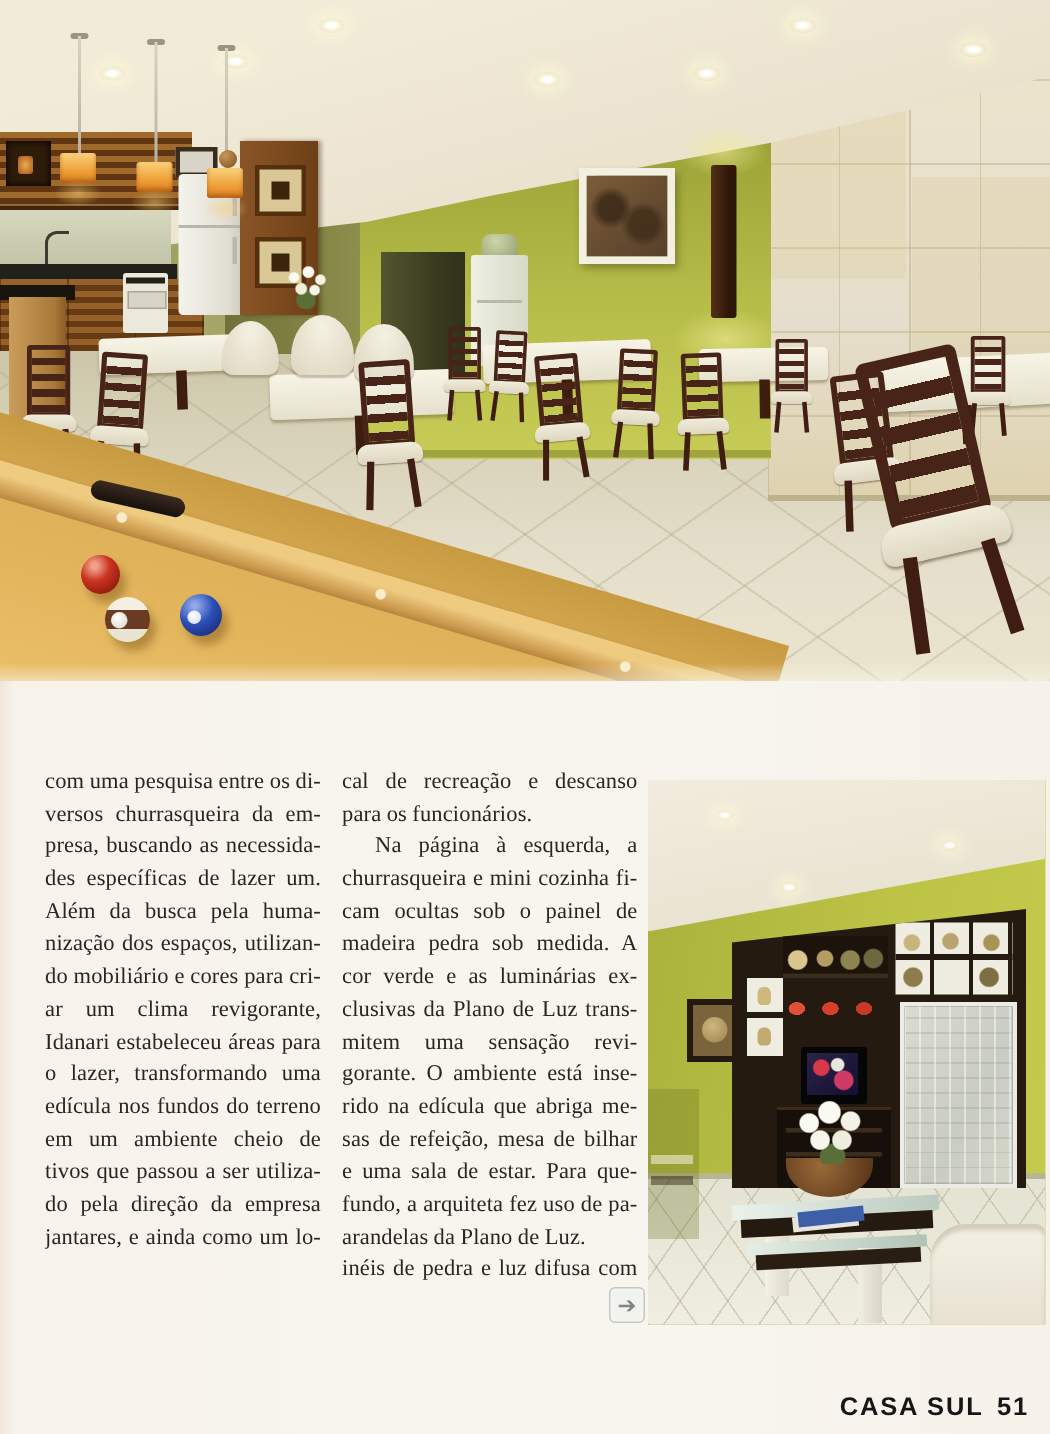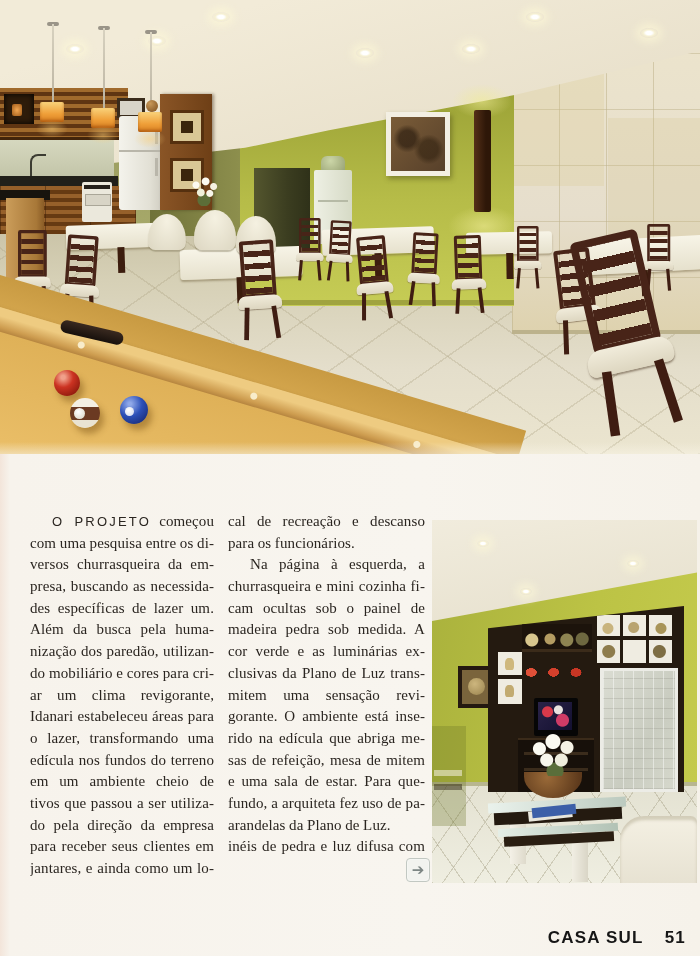--- a/index.html
+++ b/index.html
@@ -246,21 +246,21 @@
       radial-gradient(circle at 75% 32%,#f4f2e6 6px,transparent 7px),
       radial-gradient(circle at 36% 62%,#f8f6ec 6px,transparent 7px),
       radial-gradient(circle at 64% 62%,#efeddd 6px,transparent 7px),
       radial-gradient(circle at 52% 88%,#5a6e3a 8px,transparent 9px);}
   .p2-sofa{left:188px;top:296px;width:77px;height:67px;border-radius:24px 6px 0 0;
     background:linear-gradient(180deg,#f4f0e3,#e7e2d2);box-shadow:inset 0 4px 3px rgba(150,140,110,.35);}
 
   
   .footer{position:absolute;right:14px;top:928px;
     font-family:"Liberation Sans",sans-serif;font-weight:700;font-size:17px;letter-spacing:1.2px;color:#161616;}
-  .footer .fnum{margin-left:21px;}
+  .footer .fnum{margin-left:9px;}
 </style>
 </head>
 <body>
 
 <div class="page">
 
   <div class="photo1">
     <div class="p1-floor"></div>
     <div class="p1-stone"></div>
     <div class="p1-stint1"></div>
@@ -405,51 +405,49 @@
     <div class="prail"></div>
     <div class="pflow"></div>
     <div class="brush"></div>
     <div class="ball red"></div>
     <div class="ball str"></div>
     <div class="ball blu"></div>
     <div class="p1-fade"></div>
   </div>
 
   <div class="textcol col1">
-      <div class="tline ind"><span class="lead">O PROJETO</span>&nbsp;começou</div>
       <div class="tline">com uma pesquisa entre os di-</div>
       <div class="tline">versos churrasqueira da em-</div>
       <div class="tline">presa, buscando as necessida-</div>
       <div class="tline">des específicas de lazer um.</div>
       <div class="tline">Além da busca pela huma-</div>
-      <div class="tline">nização dos paredão, utilizan-</div>
+      <div class="tline">nização dos espaços, utilizan-</div>
       <div class="tline">do mobiliário e cores para cri-</div>
       <div class="tline">ar um clima revigorante,</div>
       <div class="tline">Idanari estabeleceu  áreas para</div>
       <div class="tline">o lazer, transformando uma</div>
       <div class="tline">edícula nos fundos do terreno</div>
       <div class="tline">em um ambiente cheio de atra-</div>
       <div class="tline">tivos que passou a ser utiliza-</div>
       <div class="tline">do pela direção da empresa</div>
-      <div class="tline">para receber seus clientes em</div>
       <div class="tline">jantares, e ainda como um lo-</div>
     </div>
   <div class="textcol col2">
       <div class="tline">cal de recreação e descanso</div>
       <div class="tline nj">para os funcionários.</div>
       <div class="tline ind">Na página à esquerda, a</div>
       <div class="tline">churrasqueira e mini cozinha fi-</div>
       <div class="tline">cam ocultas sob o painel de</div>
       <div class="tline">madeira pedra sob medida. A</div>
       <div class="tline">cor verde e as luminárias ex-</div>
       <div class="tline">clusivas da Plano de Luz trans-</div>
       <div class="tline">mitem uma sensação revi-</div>
       <div class="tline">gorante. O ambiente está inse-</div>
       <div class="tline">rido na edícula que abriga me-</div>
-      <div class="tline">sas de refeição, mesa de mitem</div>
+      <div class="tline">sas de refeição, mesa de bilhar</div>
       <div class="tline">e uma sala de estar. Para que-</div>
       <div class="tline">fundo, a arquiteta fez uso de pa-</div>
       <div class="tline nj">arandelas da Plano de Luz.</div>
       <div class="tline">inéis de pedra e luz difusa com</div>
     </div>
 
   <div class="arrowbox">
     <span class="ar">➔</span>
   </div>
 

